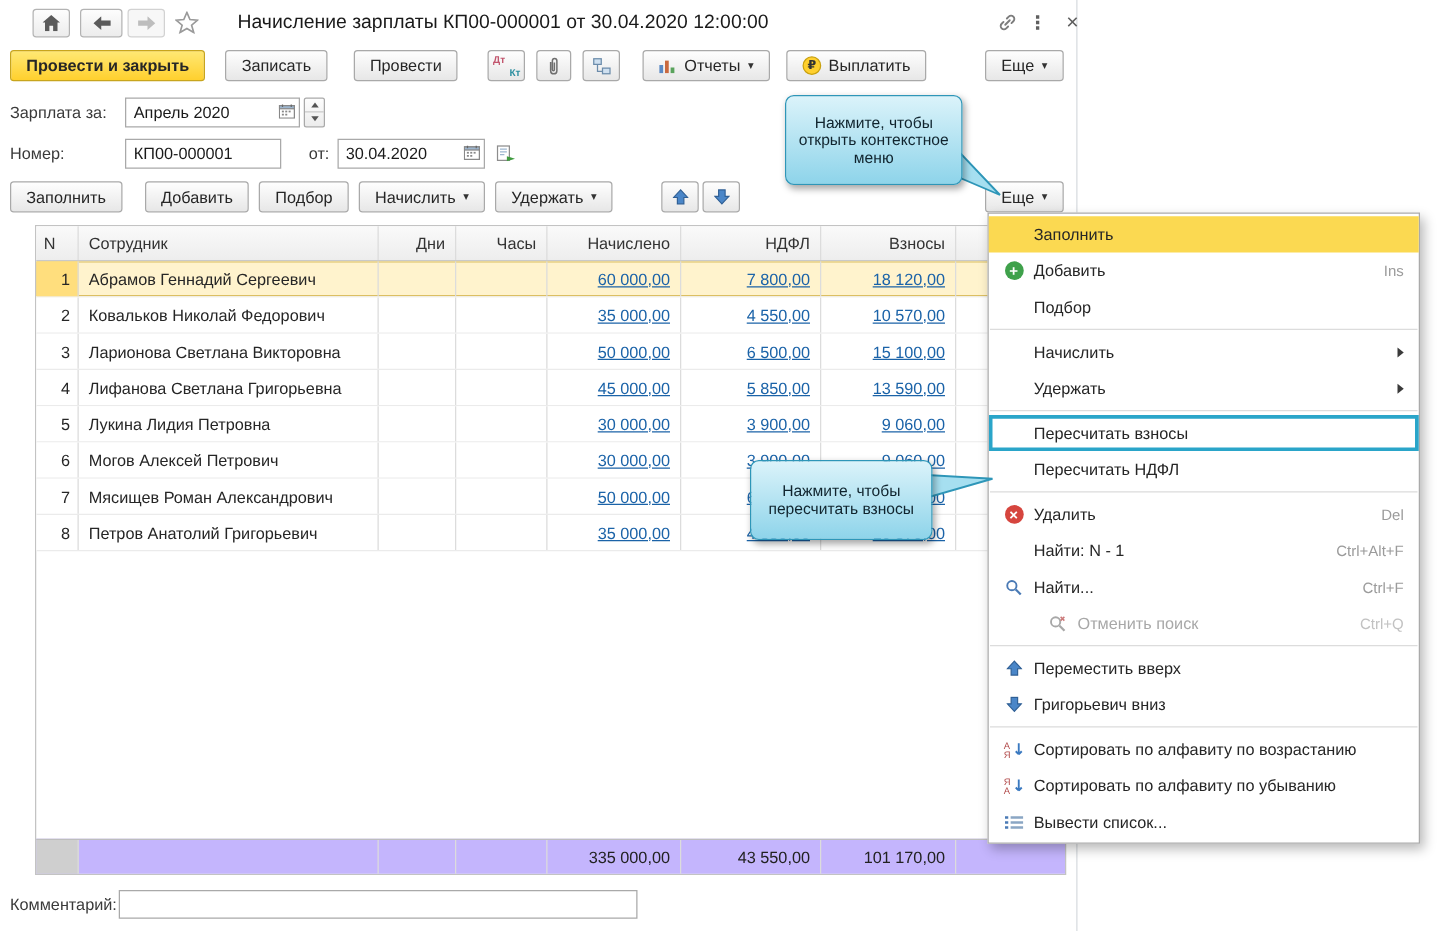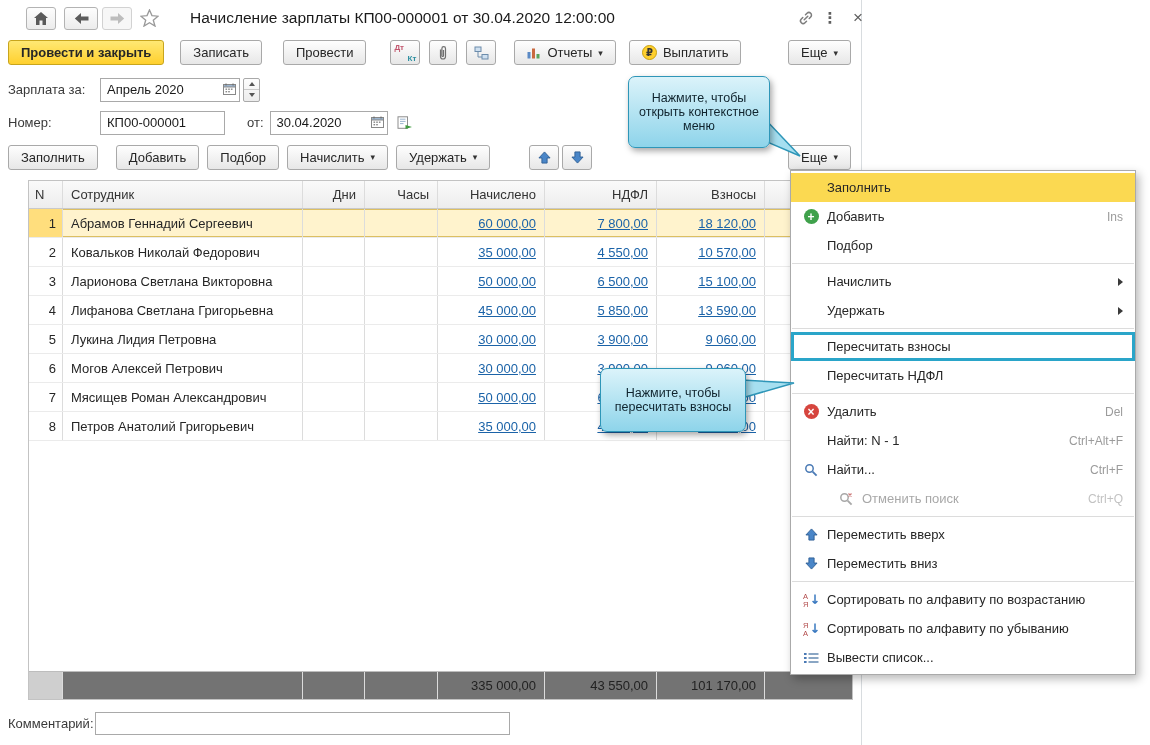--- a/index.html
+++ b/index.html
@@ -58,21 +58,21 @@
   .dtkt .kt { right:0; bottom:0; color:#2d8fa0; }
   .rub { width:15px; height:15px; border-radius:50%; background:#ffd02e; border:1px solid #c9a10e;
          font-size:10px; font-weight:bold; color:#333; display:inline-flex; align-items:center; justify-content:center; margin-right:6px; }
   .bic { margin-right:6px; display:inline-flex; }
 
   
   .grid { position:absolute; left:28px; top:180px; width:825px; height:520px; border:1px solid #c3c3c3;
           display:flex; flex-direction:column; background:#fff; }
   .g-head { display:flex; height:28px; background:linear-gradient(#fafafa,#ededed); border-bottom:1px solid #c9c9c9; color:#333; flex:0 0 auto; }
   .g-body { flex:1 1 auto; overflow:hidden; }
-  .g-foot { display:flex; height:28px; background:#737373; border-top:1px solid #bdbdbd; flex:0 0 auto; }
+  .g-foot { display:flex; height:28px; background:#c4b5fd; border-top:1px solid #bdbdbd; flex:0 0 auto; }
   .cell { border-right:1px solid #dcdcdc; display:flex; align-items:center; padding:0 8px; height:100%;
           overflow:hidden; white-space:nowrap; }
   .c-n     { width:34px;  justify-content:flex-end; padding:0 6px; }
   .c-name  { width:240px; }
   .c-days  { width:62px;  justify-content:flex-end; }
   .c-hours { width:73px;  justify-content:flex-end; }
   .c-acc   { width:107px; justify-content:flex-end; }
   .c-ndfl  { width:112px; justify-content:flex-end; }
   .c-con   { width:108px; justify-content:flex-end; }
   .c-fill  { flex:1; border-right:none; }
@@ -528,21 +528,21 @@
         </svg>
       </span>
       <span class="mi-label">Переместить вверх</span>
     </div>
     <div class="mitem">
       <span class="mi-ic">
         <svg width="13" height="13" viewBox="0 0 14 14">
           <path d="M7 13 L1 6.5 H4.2 V1 H9.8 V6.5 H13 Z" fill="#4a86c8" stroke="#2f5f95"></path>
         </svg>
       </span>
-      <span class="mi-label">Переместить вниз</span>
+      <span class="mi-label">Григорьевич вниз</span>
     </div>
     <div class="msep"></div>
     <div class="mitem">
       <span class="mi-ic">
         <svg width="18" height="15" viewBox="0 0 18 15">
           <text x="1" y="7" font-size="7.5" fill="#b24a4a">А</text>
           <text x="1" y="14.5" font-size="7.5" fill="#b24a4a">Я</text>
           <path d="M13 2.5 V11.5 M13 11.5 L10.6 9 M13 11.5 L15.4 9" stroke="#3a79c0" stroke-width="1.5" fill="none"></path>
         </svg>
       </span>

